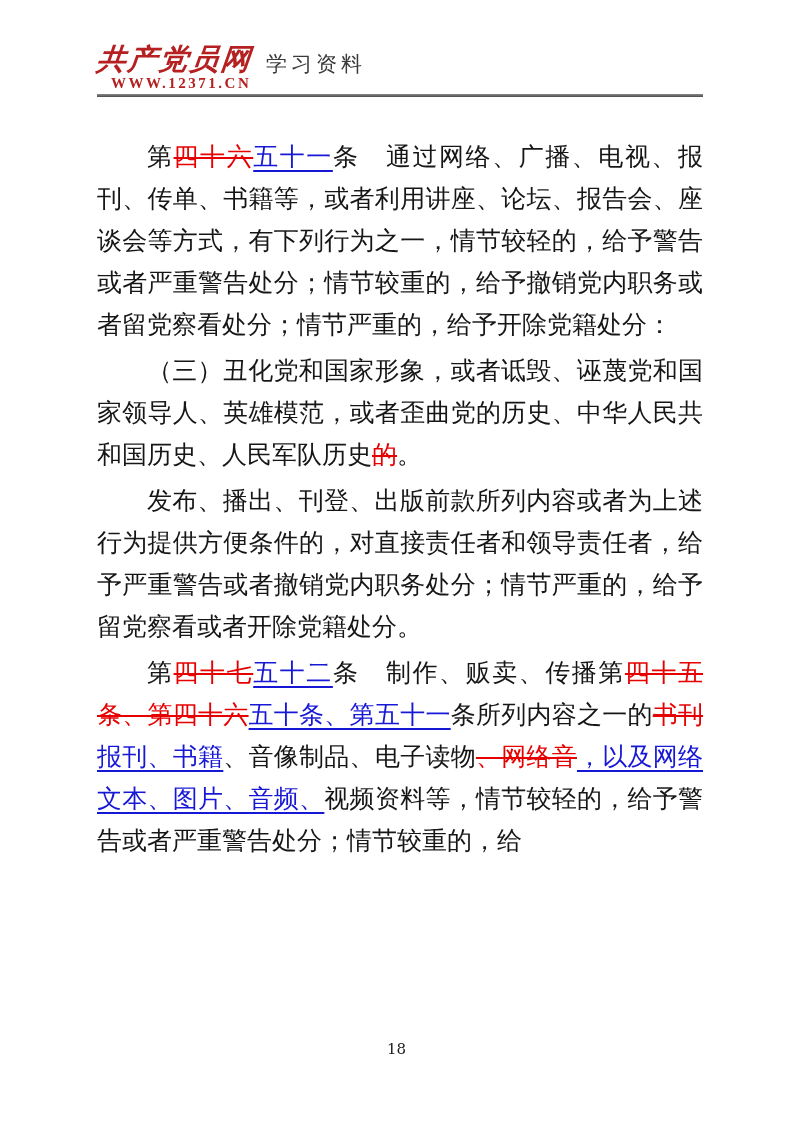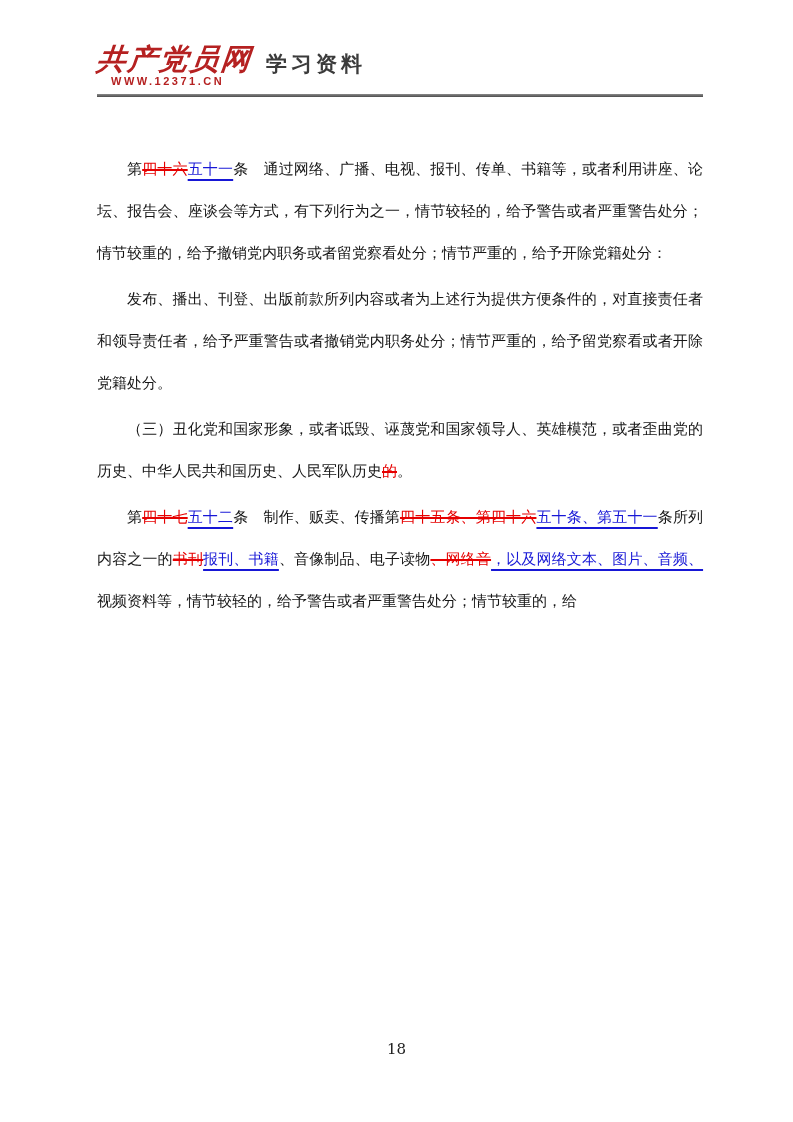--- a/index.html
+++ b/index.html
@@ -25,50 +25,50 @@
     font-family: "DejaVu Serif", serif;
     font-style: italic;
     font-weight: bold;
     font-size: 29px;
     line-height: 30px;
     letter-spacing: 2px;
     color: var(--logo-color, #b52121);
     transform: skewX(-6deg);
   }
   .logo-sub {
-    font-family: Liberation Sans, sans-serif;
-    font-size: 11px;
+    font-family: Liberation Serif, serif;
+    font-size: 15px;
     font-weight: bold;
     letter-spacing: 2.5px;
     color: var(--logo-color, #b52121);
     margin: 1px 0 0 14px;
   }
   .header-label {
     font-size: 21px;
-    font-weight: bold;
+    font-weight: normal;
     color: #3b3b3b;
     letter-spacing: 4px;
     margin-left: 14px;
     margin-top: 6px;
   }
   .header-rule {
     position: absolute;
     left: 97px;
     top: 94px;
     width: 606px;
     height: 3px;
     background: linear-gradient(#8a8a8a, #4c4c4c);
   }
   
   .body-text {
     position: absolute;
     left: 97px;
-    top: 148px;
+    top: 136px;
     width: 606px;
-    font-size: 15px;
+    font-size: 25px;
     line-height: 42px;
     color: #161616;
     text-align: justify;
     text-justify: inter-ideograph;
   }
   .para {
     margin: 0 0 4px 0;
     text-indent: 2em;
   }
   .seg-normal { color: #161616; }
@@ -107,22 +107,22 @@
       <div class="logo-main">共产党员网</div>
       <div class="logo-sub">WWW.12371.CN</div>
     </div>
     <div class="header-label">学习资料</div>
   </div>
 
   <div class="header-rule"></div>
 
   <div class="body-text" id="paragraphs">
       <p class="para"><span class="seg-normal">第</span><span class="seg-delete">四十六</span><span class="seg-insert">五十一</span><span class="seg-normal">条　通过网络、广播、电视、报刊、传单、书籍等，或者利用讲座、论坛、报告会、座谈会等方式，有下列行为之一，情节较轻的，给予警告或者严重警告处分；情节较重的，给予撤销党内职务或者留党察看处分；情节严重的，给予开除党籍处分：</span></p>
+      <p class="para"><span class="seg-normal">（三）丑化党和国家形象，或者诋毁、诬蔑党和国家领导人、英雄模范，或者歪曲党的历史、中华人民共和国历史、人民军队历史</span><span class="seg-delete">的</span><span class="seg-normal">。</span></p>
       <p class="para"><span class="seg-normal">发布、播出、刊登、出版前款所列内容或者为上述行为提供方便条件的，对直接责任者和领导责任者，给予严重警告或者撤销党内职务处分；情节严重的，给予留党察看或者开除党籍处分。</span></p>
-      <p class="para"><span class="seg-normal">（三）丑化党和国家形象，或者诋毁、诬蔑党和国家领导人、英雄模范，或者歪曲党的历史、中华人民共和国历史、人民军队历史</span><span class="seg-delete">的</span><span class="seg-normal">。</span></p>
       <p class="para"><span class="seg-normal">第</span><span class="seg-delete">四十七</span><span class="seg-insert">五十二</span><span class="seg-normal">条　制作、贩卖、传播第</span><span class="seg-delete">四十五条、第四十六</span><span class="seg-insert">五十条、第五十一</span><span class="seg-normal">条所列内容之一的</span><span class="seg-delete">书刊</span><span class="seg-insert">报刊、书籍</span><span class="seg-normal">、音像制品、电子读物</span><span class="seg-delete">、网络音</span><span class="seg-insert">，以及网络文本、图片、音频、</span><span class="seg-normal">视频资料等，情节较轻的，给予警告或者严重警告处分；情节较重的，给</span></p>
     </div>
 
   <div class="footer">
     <span class="page-number">18</span>
   </div>
 
 </div>
 
 </body></html>

